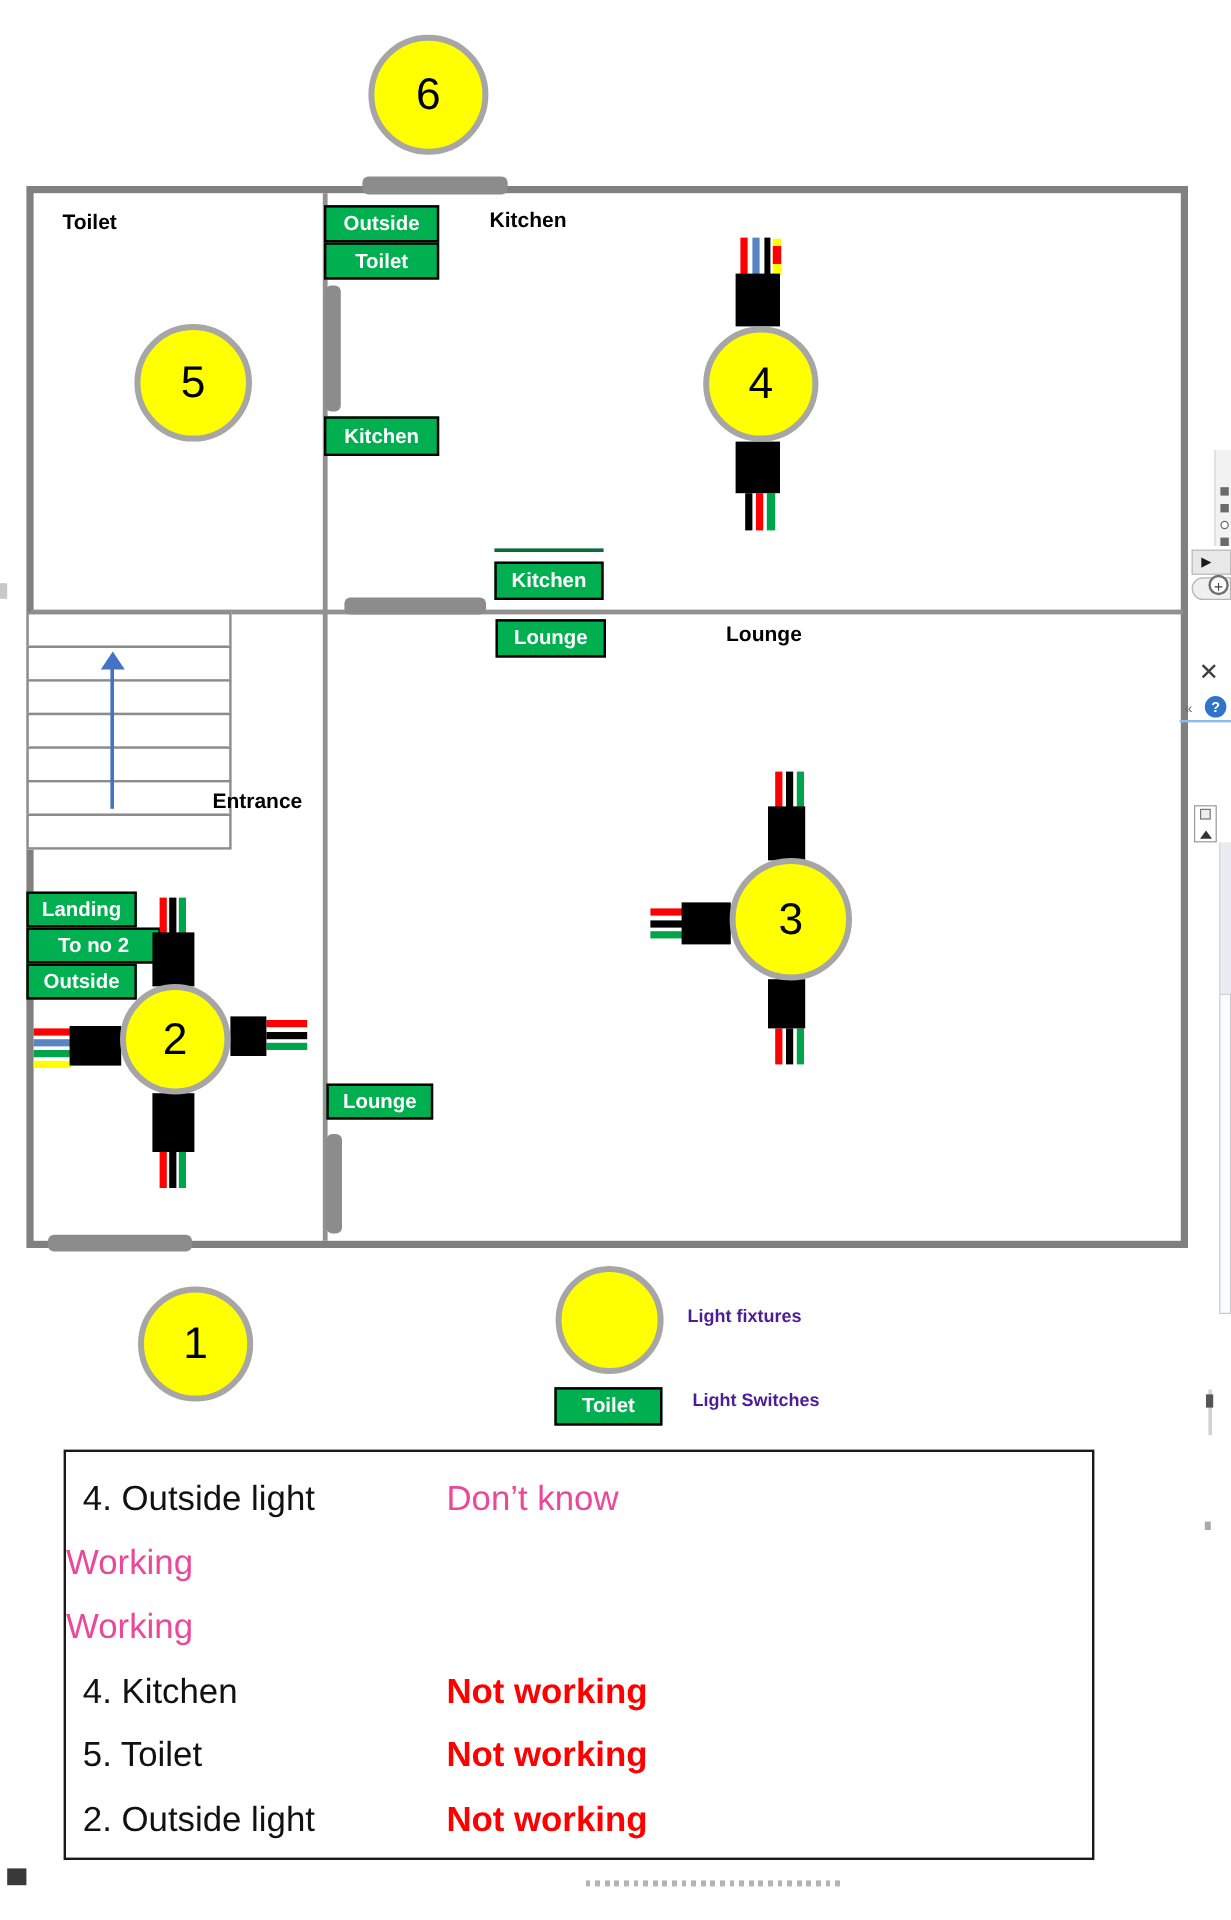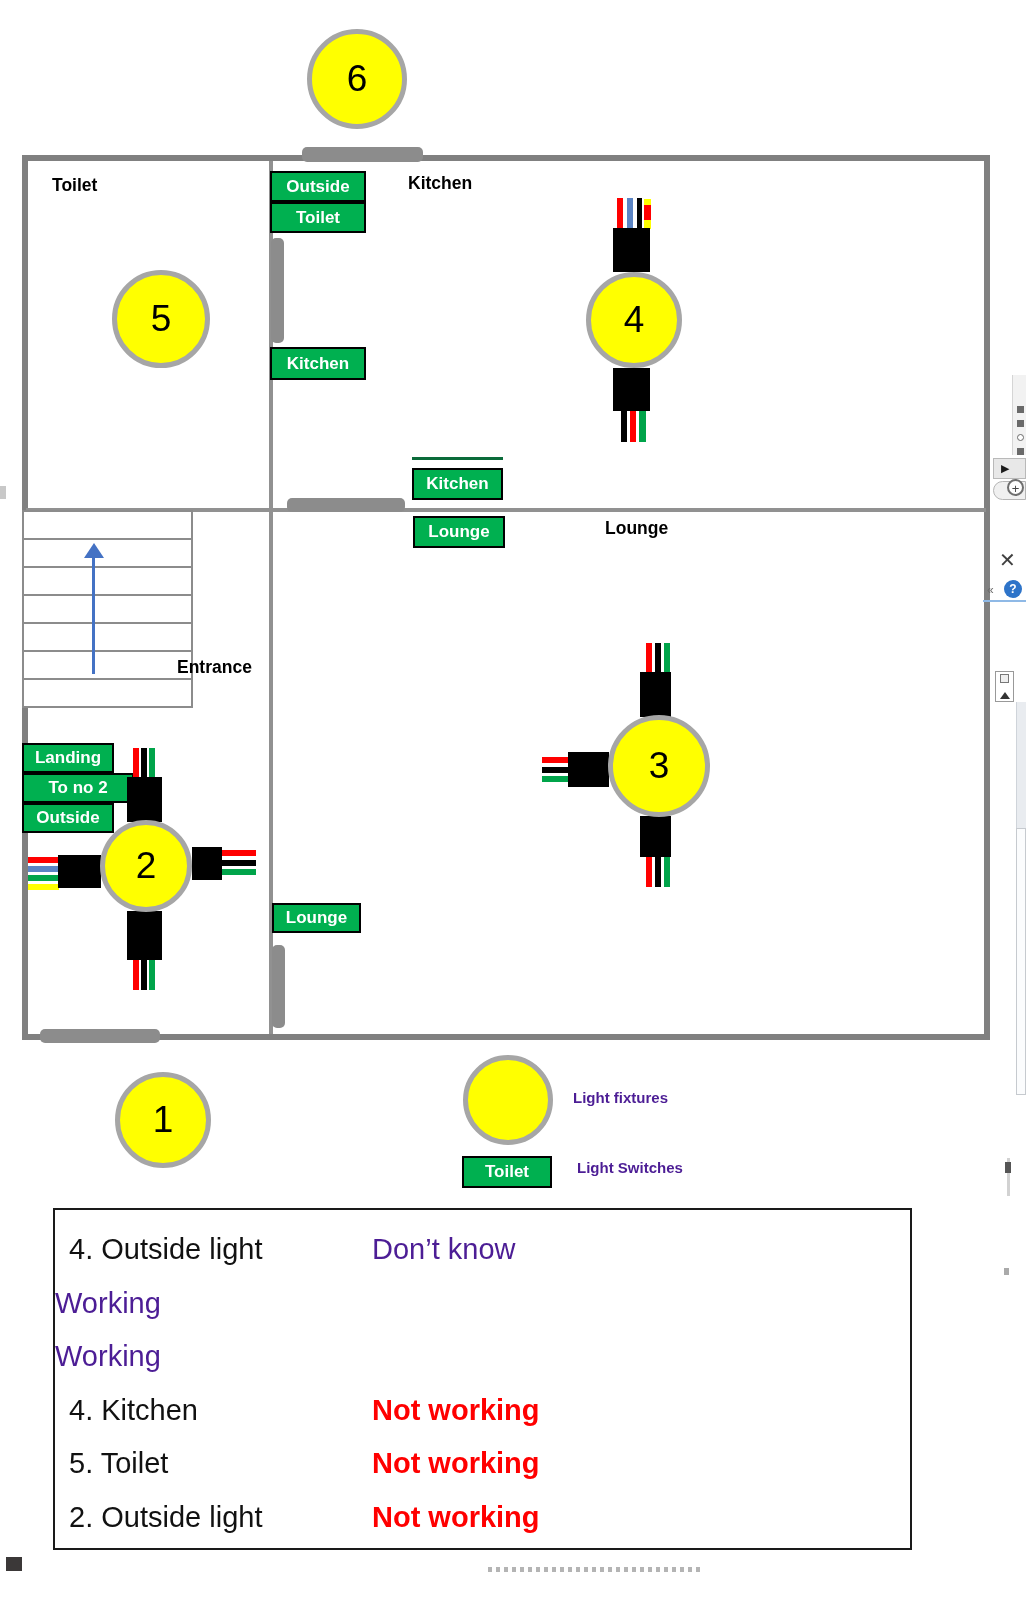--- a/index.html
+++ b/index.html
@@ -34,21 +34,21 @@
   .room{position:absolute;font-weight:bold;font-size:17.5px;color:#000;}
   .fusebox{position:absolute;left:168px;top:969px;width:103px;height:67px;background:#FF0000;
       color:#fff;font-weight:bold;font-size:21px;display:flex;flex-direction:column;
       align-items:center;justify-content:center;line-height:1.55;}
   .legend-label{position:absolute;font-weight:bold;font-size:15px;color:#4c1d95;}
   
   .statusbox{position:absolute;left:53px;top:1208px;width:859px;height:342px;
       border:2px solid #1a1a1a;box-sizing:border-box;padding-top:13px;}
   .srow{display:flex;height:53.5px;align-items:center;font-size:29px;color:#111;}
   .srow .sname{margin-left:14px;width:303px;}
-  .srow .sstat{font-weight:normal;color:#4c1d95;}
+  .srow .sstat{font-weight:normal;color:#ec4899;}
   .srow .sstat.red{color:#FF0000;font-weight:bold;}
   
   .panelstrip{position:absolute;left:1012px;top:375px;width:14px;height:80px;background:#f2f2f2;border-left:1px solid #d5d5d5;}
   .mini-ic{position:absolute;width:7px;height:7px;background:#6a6a6a;}
   .nextbtn{position:absolute;left:993px;top:458px;width:33px;height:21px;background:#e8e8e8;
       border:1px solid #b9b9b9;color:#1a1a1a;font-size:11px;display:flex;align-items:center;padding-left:7px;box-sizing:border-box;}
   .zoompill{position:absolute;left:993px;top:481px;width:33px;height:19px;background:#f0f0f0;
       border:1px solid #b5b5b5;border-radius:10px 0 0 10px;box-sizing:border-box;}
   .pluscirc{position:absolute;left:1007px;top:479px;width:17px;height:17px;border:2px solid #6f6f6f;
       border-radius:50%;background:#fdfdfd;color:#444;font-size:13px;line-height:15px;text-align:center;box-sizing:border-box;}

